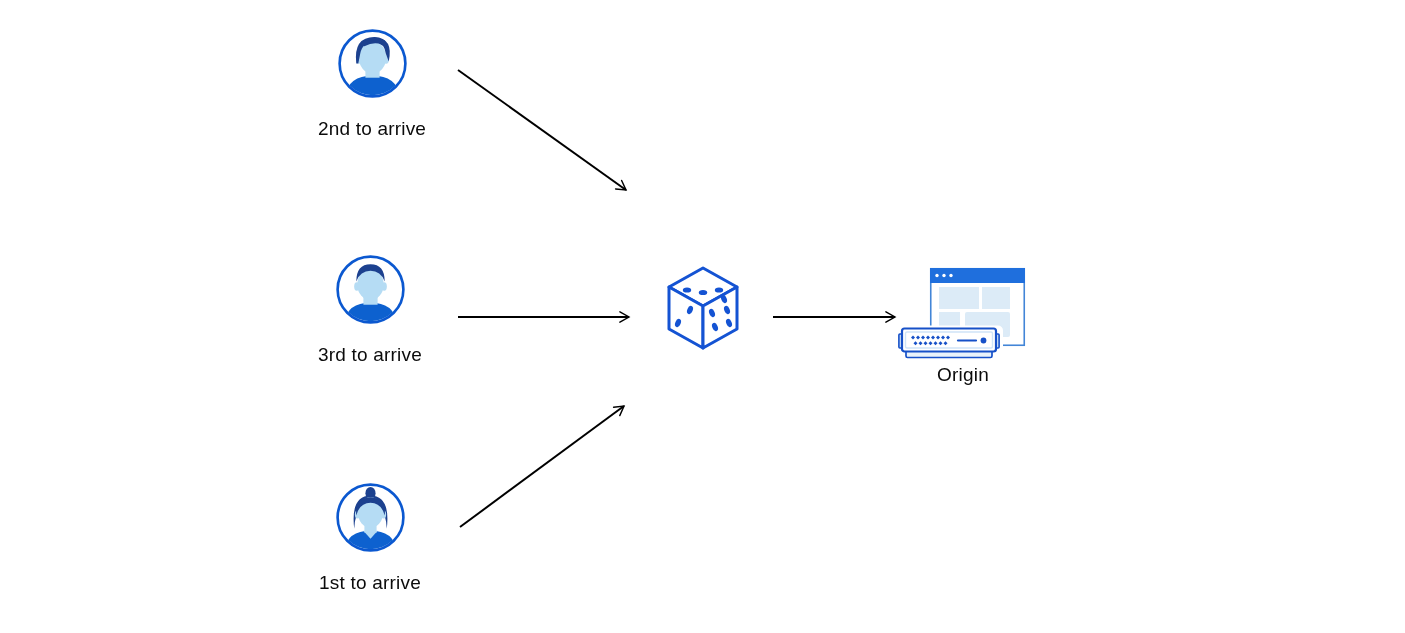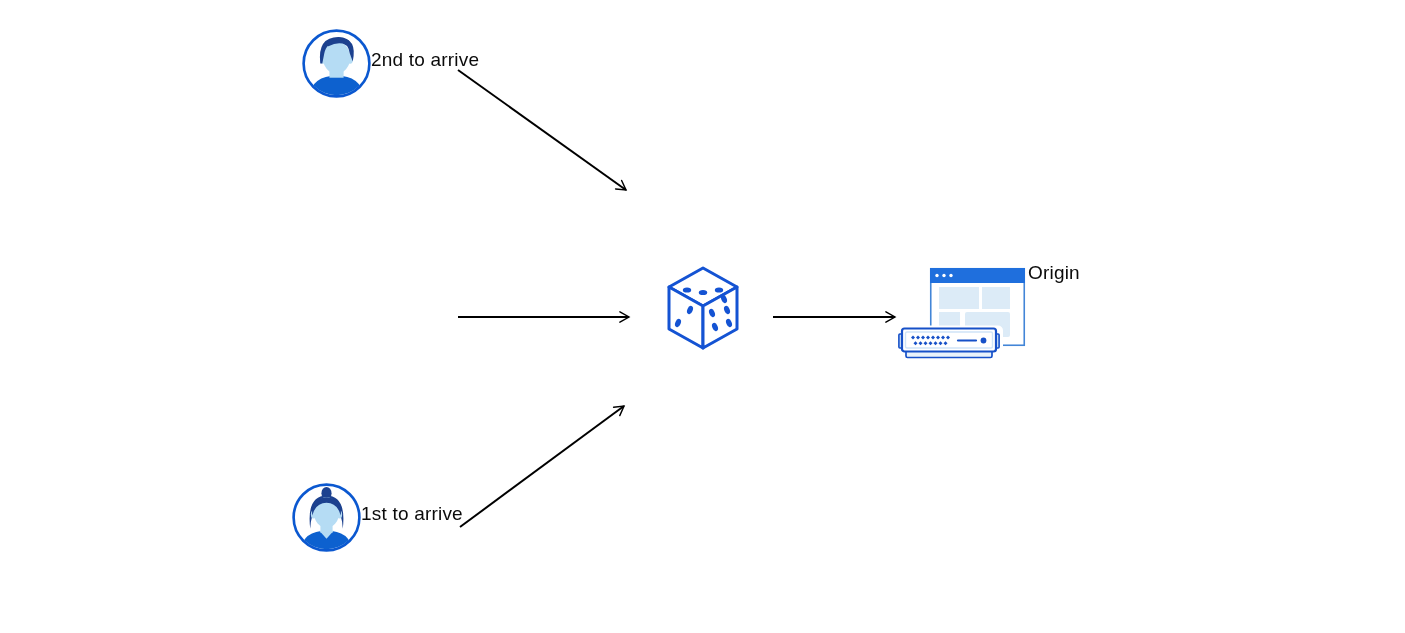--- a/index.html
+++ b/index.html
@@ -1,20 +1,20 @@
 <!DOCTYPE html>
 <html><head>
 <meta charset="utf-8">
 <style>
   html,body{margin:0;padding:0;background:#ffffff;}
   .stage{
     position:relative;width:1405px;height:633px;background:#ffffff;overflow:hidden;
     font-family:"Liberation Sans","DejaVu Sans",sans-serif;color:#111111;
   }
-  .node{position:absolute;display:flex;flex-direction:row;align-items:flex-start;}
+  .node{position:absolute;display:flex;flex-direction:column;align-items:center;}
   .node-label{font-size:19px;line-height:22px;color:#0b0b0b;white-space:nowrap;letter-spacing:.2px;}
   .client .node-label{margin-top:20px;}
   .origin .node-label{margin-top:0;}
   .icon-wrap{display:block;line-height:0;}
   svg{display:block;}
   .arrow-layer{position:absolute;left:0;top:0;pointer-events:none;}
 </style>
 </head>
 <body>
 
@@ -48,22 +48,43 @@
           <ellipse cx="47.5" cy="30" rx="2.6" ry="4.2" fill="#b5dcf4"></ellipse>
           <ellipse cx="34" cy="28" rx="13.5" ry="16" fill="#b5dcf4"></ellipse>
           <path d="M18,34 Q15,8 36,8 Q55,9 50,32 L47,24 Q46,14 36,13 Q24,13 22,24 L20,34 Z" fill="#1c418f"></path>
           <path d="M22,16 Q32,4 46,11 L49,20 Q40,10 26,17 Z" fill="#1c418f"></path>
         </g>
       </svg>
     </span>
     <div class="node-label">2nd to arrive</div>
   </div>
 
+  <div class="node client" style="left:300px;top:255px;width:140px;">
+    <span class="icon-wrap">
+      <svg width="69" height="69" viewBox="0 0 68 68">
+        <defs>
+            <clipPath id="c2">
+              <circle cx="34" cy="34" r="31.2"></circle>
+            </clipPath>
+          </defs>
+        <circle cx="34" cy="34" r="32.4" fill="#ffffff" stroke="#0b58d0" stroke-width="2.6"></circle>
+        <g clip-path="url(#c2)">
+          <path d="M8,68 Q10,47 34,47 Q58,47 60,68 Z" fill="#0d61cf"></path>
+          <rect x="27" y="34" width="14" height="15" fill="#b5dcf4"></rect>
+          <ellipse cx="20.5" cy="31" rx="2.6" ry="4.2" fill="#b5dcf4"></ellipse>
+          <ellipse cx="47.5" cy="31" rx="2.6" ry="4.2" fill="#b5dcf4"></ellipse>
+          <ellipse cx="34" cy="29" rx="13" ry="15.5" fill="#b5dcf4"></ellipse>
+          <path d="M20,26 Q20,9 34,9 Q48,9 48,26 Q44,15.5 34,15.5 Q24,15.5 20,26 Z" fill="#1c418f"></path>
+        </g>
+      </svg>
+    </span>
+    <div class="node-label">3rd to arrive</div>
+  </div>
 
-  <div class="node client" style="left:292px;top:483px;width:140px;">
+  <div class="node client" style="left:300px;top:483px;width:140px;">
     <span class="icon-wrap">
       <svg width="69" height="69" viewBox="0 0 68 68">
         <defs>
             <clipPath id="c3">
               <circle cx="34" cy="34" r="31.2"></circle>
             </clipPath>
           </defs>
         <circle cx="34" cy="34" r="32.4" fill="#ffffff" stroke="#0b58d0" stroke-width="2.6"></circle>
         <g clip-path="url(#c3)">
           <path d="M8,68 Q10,47 34,47 Q58,47 60,68 Z" fill="#0d61cf"></path>

